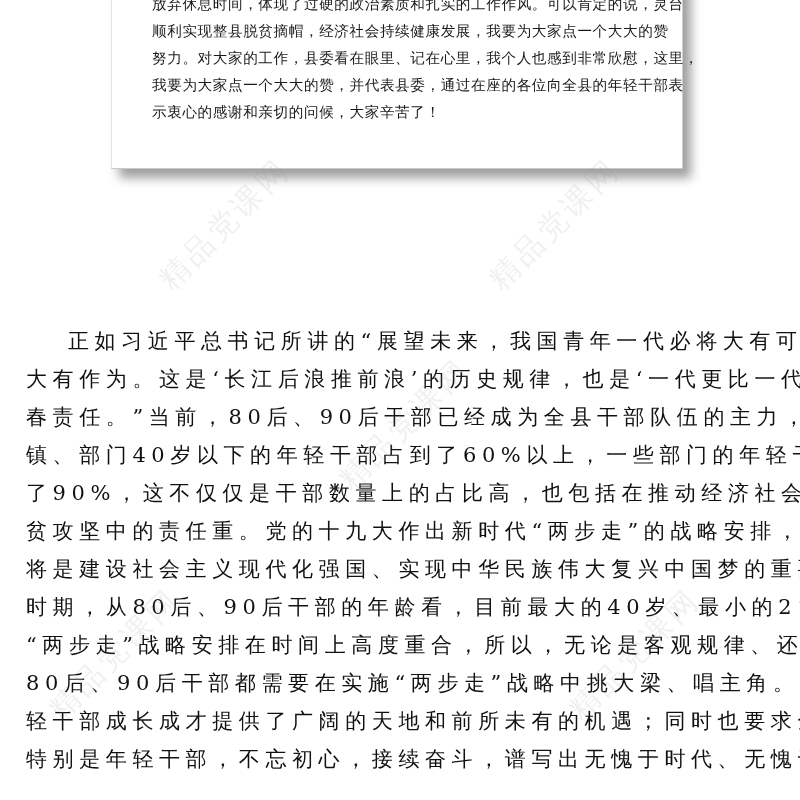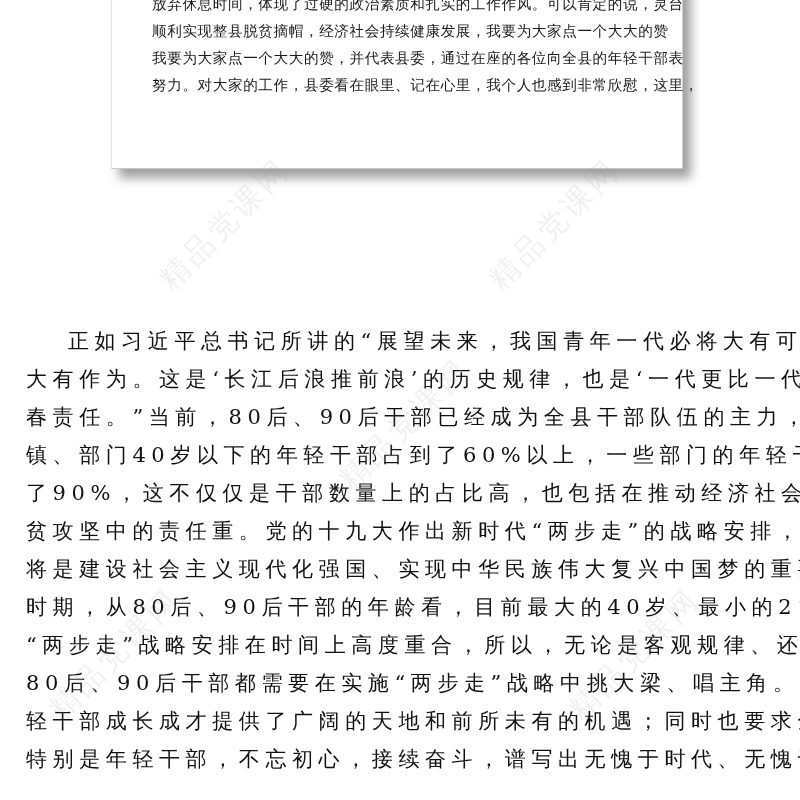--- a/index.html
+++ b/index.html
@@ -76,22 +76,23 @@
     z-index: 3;
   }
 </style>
 </head>
 <body>
 
 <div class="quote-card">
   <div class="quote-lines">
     <span class="quote-line">放弃休息时间，体现了过硬的政治素质和扎实的工作作风。可以肯定的说，灵台</span>
     <span class="quote-line">顺利实现整县脱贫摘帽，经济社会持续健康发展，我要为大家点一个大大的赞</span>
+    <span class="quote-line">努力。对大家的工作，县委看在眼里、记在心里，我个人也感到非常欣慰，这里，</span>
     <span class="quote-line">我要为大家点一个大大的赞，并代表县委，通过在座的各位向全县的年轻干部表</span>
-    <span class="quote-line">努力。对大家的工作，县委看在眼里、记在心里，我个人也感到非常欣慰，这里，</span>
+    <span class="quote-line">示衷心的感谢和亲切的问候，大家辛苦了！</span>
   </div>
 </div>
 
 <div class="body-text">
   <span class="body-line indent">正如习近平总书记所讲的“展望未来，我国青年一代必将大有可为，也必将</span>
   <span class="body-line">大有作为。这是‘长江后浪推前浪’的历史规律，也是‘一代更比一代强’的青</span>
   <span class="body-line">春责任。”当前，80后、90后干部已经成为全县干部队伍的主力，绝大多数乡</span>
   <span class="body-line">镇、部门40岁以下的年轻干部占到了60%以上，一些部门的年轻干部甚至占到</span>
   <span class="body-line">了90%，这不仅仅是干部数量上的占比高，也包括在推动经济社会发展特别是脱</span>
   <span class="body-line">贫攻坚中的责任重。党的十九大作出新时代“两步走”的战略安排，未来30年</span>

